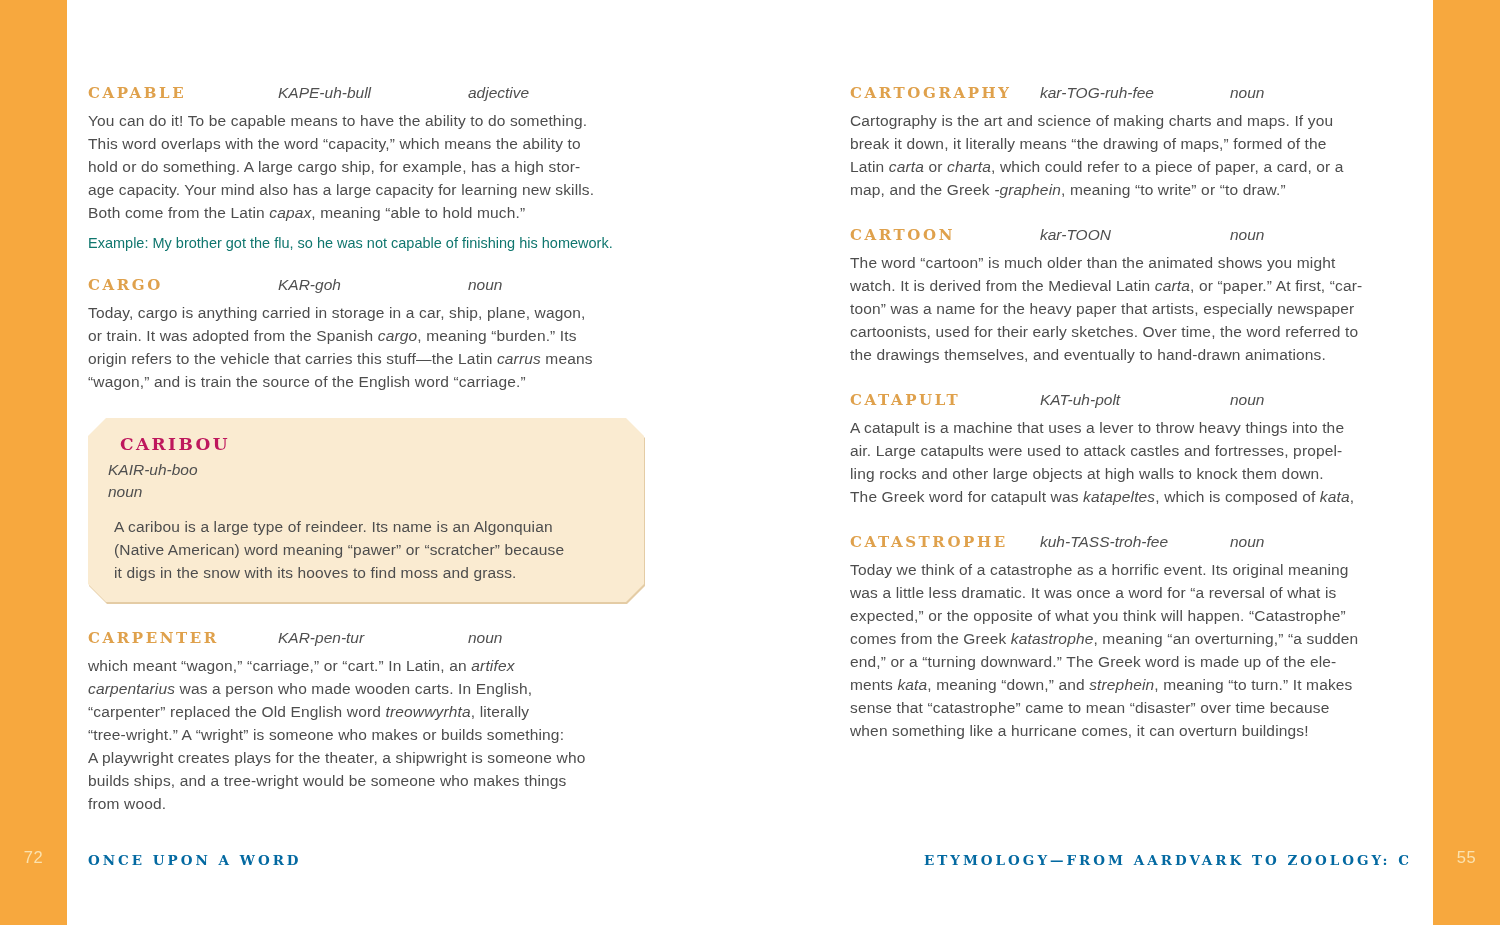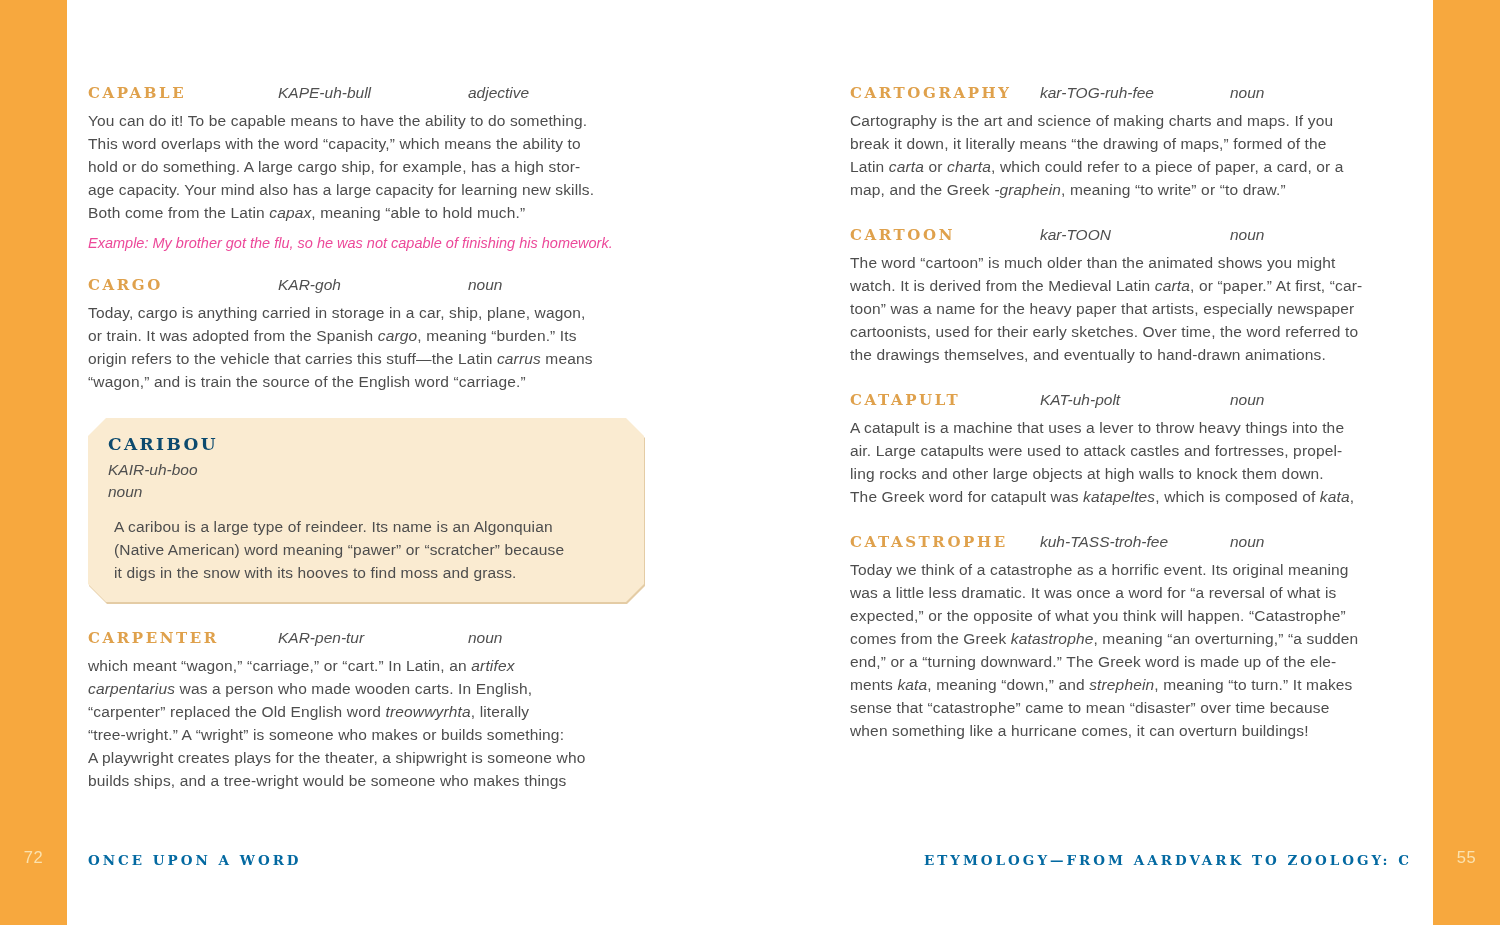--- a/index.html
+++ b/index.html
@@ -62,45 +62,44 @@
     font-size:15.5px;
     line-height:23px;
     color:#4D4D4D;
     letter-spacing:0.15px;
     white-space:nowrap;
   }
   .tl .it { font-style:italic; }
 
   .example {
     margin-top:11px;
-    font-style:italic;
     font-size:14.5px;
-    color:#ec4899;
+    color:#0f766e;
     white-space:nowrap;
   }
 
   .box-wrap {
     margin:14px 0 27px 0;
     filter:drop-shadow(1px 2px 0 #E4CCA5);
     width:556px;
   }
   .feature-box {
     background:#FAEBD1;
     clip-path:polygon(18px 0, calc(100% - 18px) 0, 100% 18px,
                       100% calc(100% - 18px), calc(100% - 18px) 100%,
                       18px 100%, 0 calc(100% - 18px), 0 18px);
     padding:16px 20px 18px 20px;
   }
   .feature-box .headword-dark {
     font-family:"DejaVu Serif", serif;
     font-weight:bold;
     font-size:17px;
     letter-spacing:2.4px;
-    color:#0c4a6e;
-    margin:0 0 5px 0;
+    color:#be185d;
+    margin:0 0 5px 12px;
   }
   .feature-box .pron, .feature-box .pos {
     display:block; line-height:22px; flex:none;
   }
   .feature-box .box-body { margin-top:12px; padding-left:6px; }
 
   .footer-text {
     position:absolute; top:852px;
     font-family:"DejaVu Serif", serif;
     font-weight:bold;
@@ -168,20 +167,21 @@
         <span class="pron">KAR-pen-tur</span>
         <span class="pos">noun</span>
       </div>
       <div>
         <div class="tl"><span>which meant “wagon,” “carriage,” or “cart.” In Latin, an </span><span class="it">artifex</span></div>
         <div class="tl"><span class="it">carpentarius</span><span> was a person who made wooden carts. In English,</span></div>
         <div class="tl"><span>“carpenter” replaced the Old English word </span><span class="it">treowwyrhta</span><span>, literally</span></div>
         <div class="tl"><span>“tree-wright.” A “wright” is someone who makes or builds something:</span></div>
         <div class="tl"><span>A playwright creates plays for the theater, a shipwright is someone who</span></div>
         <div class="tl"><span>builds ships, and a tree-wright would be someone who makes things</span></div>
+        <div class="tl"><span>from wood.</span></div>
       </div>
     </article>
   </div>
 <div class="col right">
     <article class="entry">
       <div class="entry-header">
         <h3 class="headword">CARTOGRAPHY</h3>
         <span class="pron">kar-TOG-ruh-fee</span>
         <span class="pos">noun</span>
       </div>

